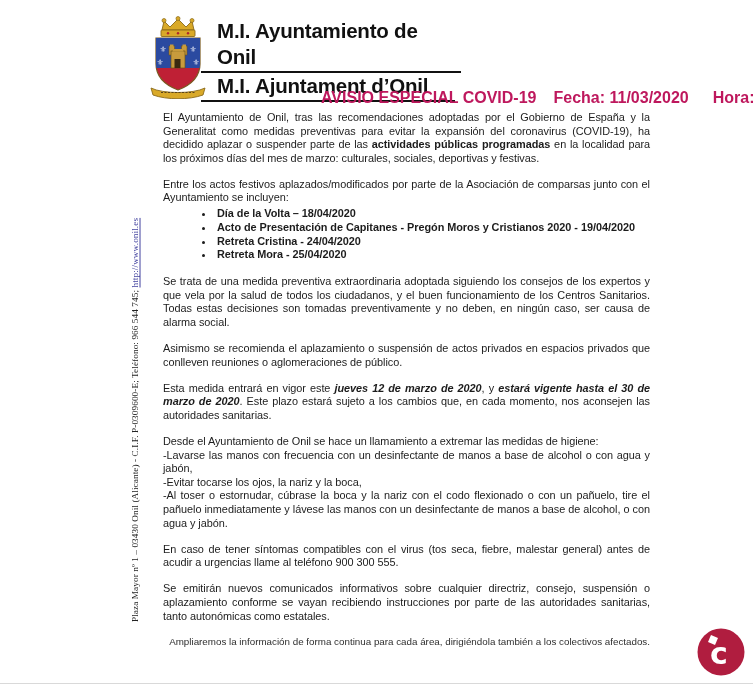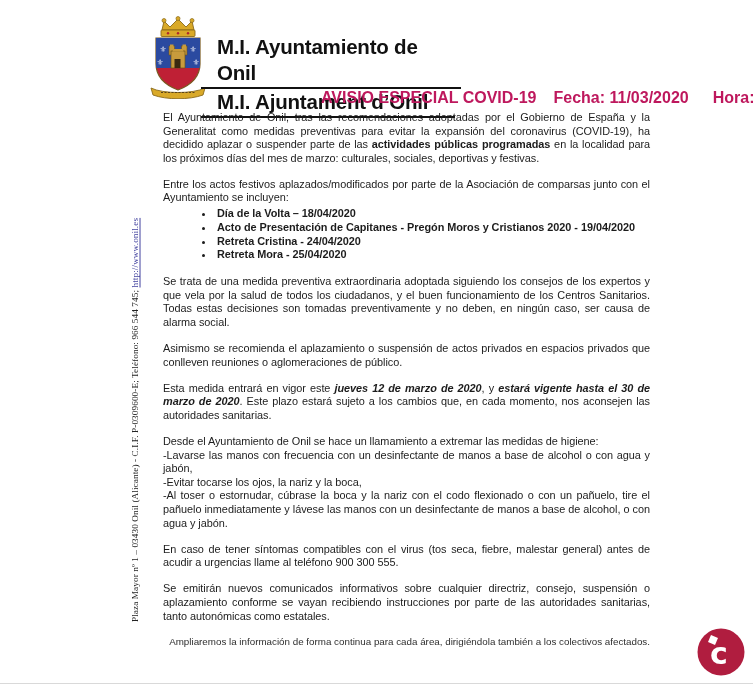--- a/index.html
+++ b/index.html
@@ -5,21 +5,21 @@
   html,body{margin:0;padding:0;background:#fff;}
   .page{
     position:relative;
     width:753px;height:684px;
     background:#ffffff;
     overflow:hidden;
     font-family:"Liberation Sans",sans-serif;
   }
   
   .coat{position:absolute;left:147px;top:15px;width:62px;height:84px;}
-  .titles{position:absolute;left:201px;top:34px;}
+  .titles{position:absolute;left:201px;top:18px;}
   .title-line{
     font-weight:bold;color:#111;font-size:20.5px;letter-spacing:-0.2px;
     padding:0 0 1px 16px;line-height:26px;
     border-bottom:2.5px solid #111;
     font-family:"Liberation Sans",sans-serif;
   }
   .title-line.t1{width:244px;}
   .title-line.t2{width:238px;border-bottom-width:2px;}
   .notice-line{
     position:absolute;left:321px;top:89px;

